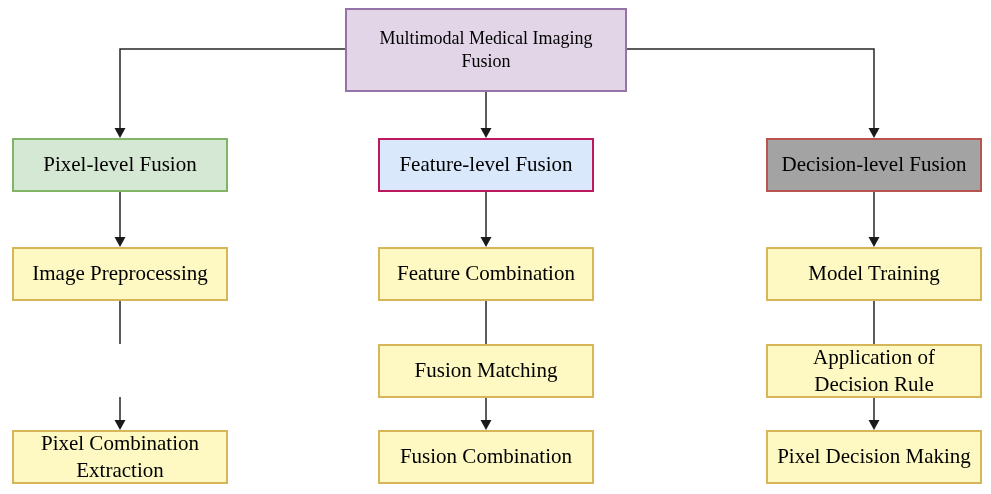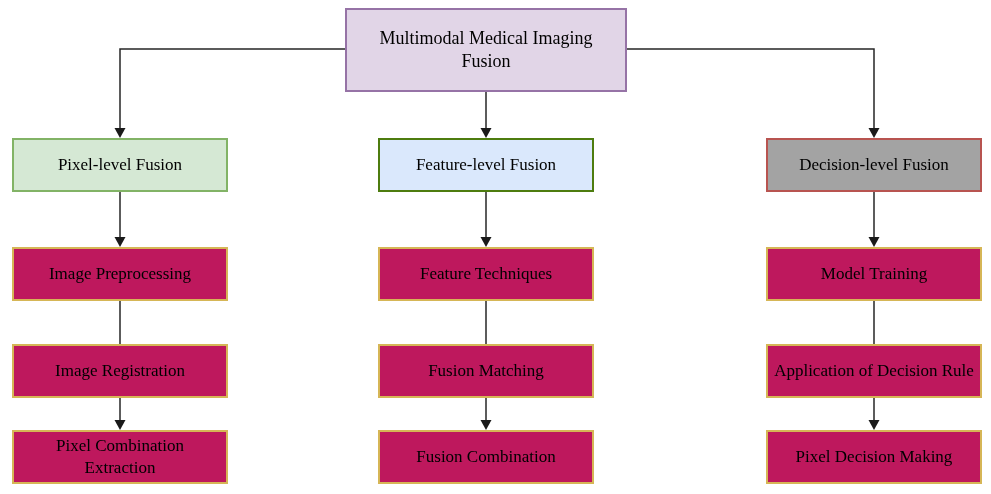--- a/index.html
+++ b/index.html
@@ -3,33 +3,33 @@
 <meta charset="utf-8">
 <style>
   html,body{margin:0;padding:0;background:#ffffff;}
   .canvas{
     position:relative;width:991px;height:494px;background:#ffffff;overflow:hidden;
     font-family:"Liberation Serif","DejaVu Serif",serif;color:#000000;
   }
   .connectors{position:absolute;left:0;top:0;width:991px;height:494px;pointer-events:none;}
   .node{
     position:absolute;display:flex;align-items:center;justify-content:center;
-    text-align:center;box-sizing:border-box;font-size:17px;line-height:1.3;
+    text-align:center;box-sizing:border-box;font-size:21px;line-height:1.3;
   }
   .root{
     left:345px;top:8px;width:282px;height:84px;
     background:#e1d5e7;border:2px solid #9673a6;font-size:18px;
   }
   .root .label{display:inline-block;max-width:240px;}
   .hdr{width:216px;height:54px;top:138px;}
   .hdr-green{background:#d5e8d4;border:2px solid #82b366;}
-  .hdr-blue{background:#dae8fc;border:2px solid #4d7c0f;}
+  .hdr-blue{background:#dae8fc;border:2px solid #be185d;}
   .hdr-red{background:#a3a3a3;border:2px solid #b85450;}
   .step{
-    width:216px;height:54px;background:#be185d;border:2px solid #d6b656;
+    width:216px;height:54px;background:#fef9c3;border:2px solid #d6b656;
     padding:0 6px;
   }
   .c0{left:12px;}  .c1{left:378px;}  .c2{left:766px;}
   .r1{top:247px;}  .r2{top:344px;}  .r3{top:430px;}
 </style>
 </head>
 <body>
 
 <div class="canvas">
 
@@ -77,29 +77,26 @@
   <div class="node hdr hdr-blue c1">
     <span>Feature-level Fusion</span>
   </div>
   <div class="node hdr hdr-red c2">
     <span>Decision-level Fusion</span>
   </div>
 
   <div class="node step c0 r1">
     <span>Image Preprocessing</span>
   </div>
-  <div class="node step c0 r2">
-    <span>Image Registration</span>
-  </div>
   <div class="node step c0 r3">
     <span>Pixel Combination Extraction</span>
   </div>
 
   <div class="node step c1 r1">
-    <span>Feature Techniques</span>
+    <span>Feature Combination</span>
   </div>
   <div class="node step c1 r2">
     <span>Fusion Matching</span>
   </div>
   <div class="node step c1 r3">
     <span>Fusion Combination</span>
   </div>
 
   <div class="node step c2 r1">
     <span>Model Training</span>

